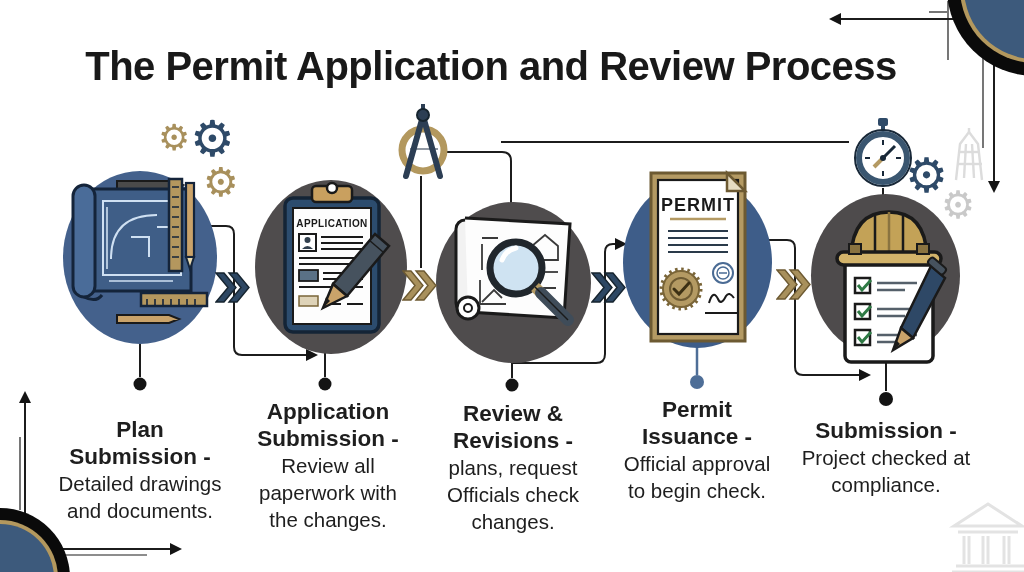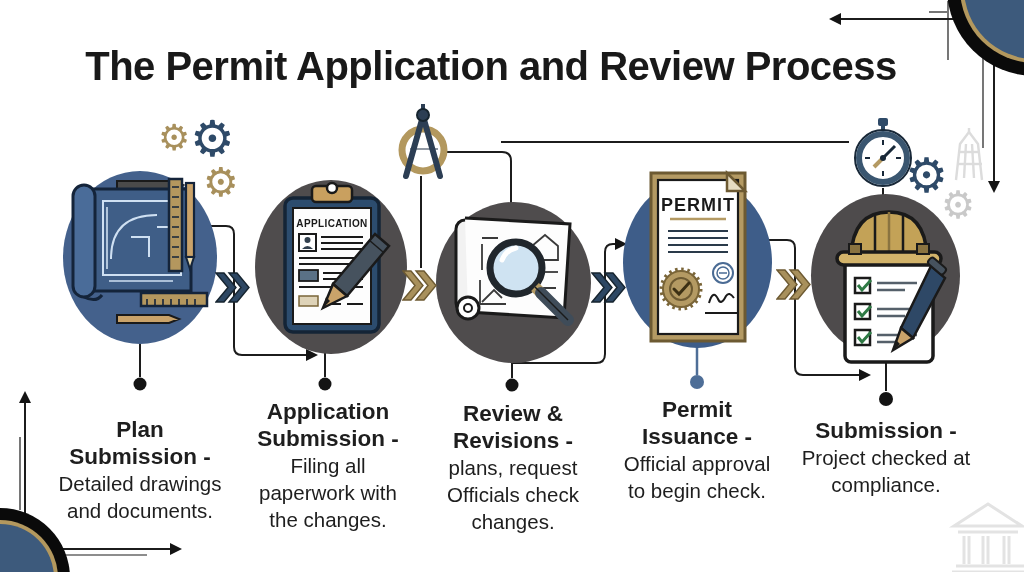--- a/index.html
+++ b/index.html
@@ -310,21 +310,21 @@
 
   <div id="label-1" class="step-label">
     <span class="h-line">Plan</span>
     <span class="h-line">Submission -</span>
     <span class="b-line">Detailed drawings</span>
     <span class="b-line">and documents.</span>
   </div>
   <div id="label-2" class="step-label">
     <span class="h-line">Application</span>
     <span class="h-line">Submission -</span>
-    <span class="b-line">Filing all</span>
+    <span class="b-line">Review all</span>
     <span class="b-line">paperwork with</span>
     <span class="b-line">the changes.</span>
   </div>
   <div id="label-3" class="step-label">
     <span class="h-line">Review &amp;</span>
     <span class="h-line">Revisions -</span>
     <span class="b-line">plans, request</span>
     <span class="b-line">Officials check</span>
     <span class="b-line">changes.</span>
   </div>

